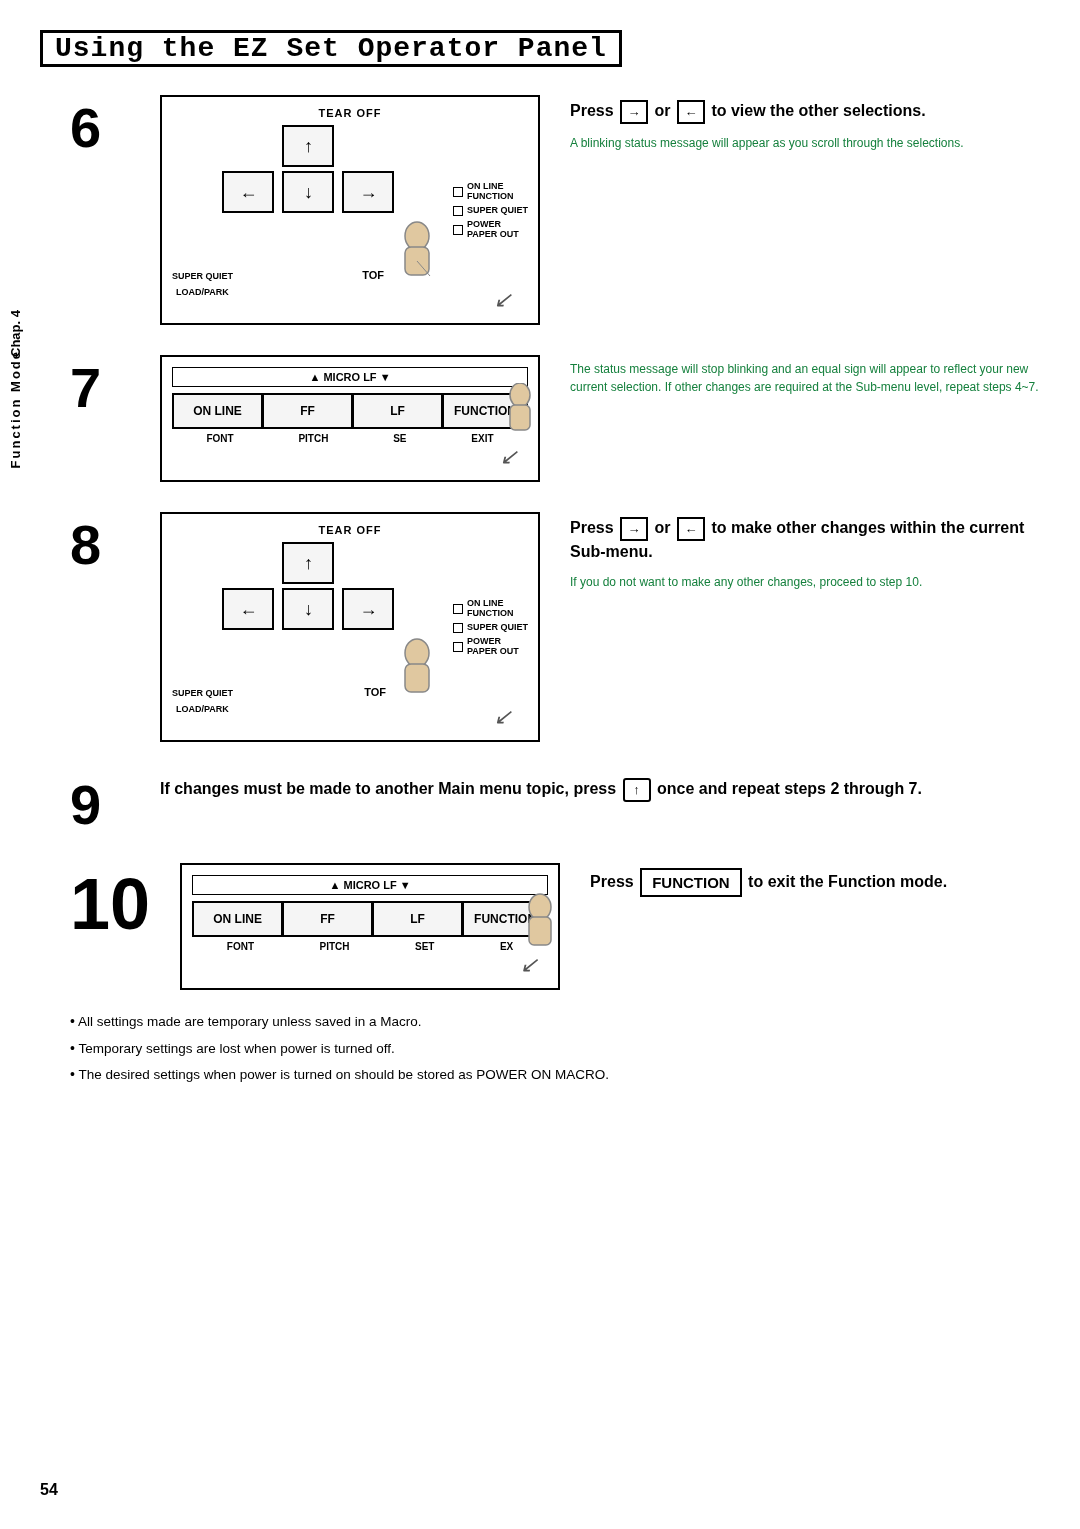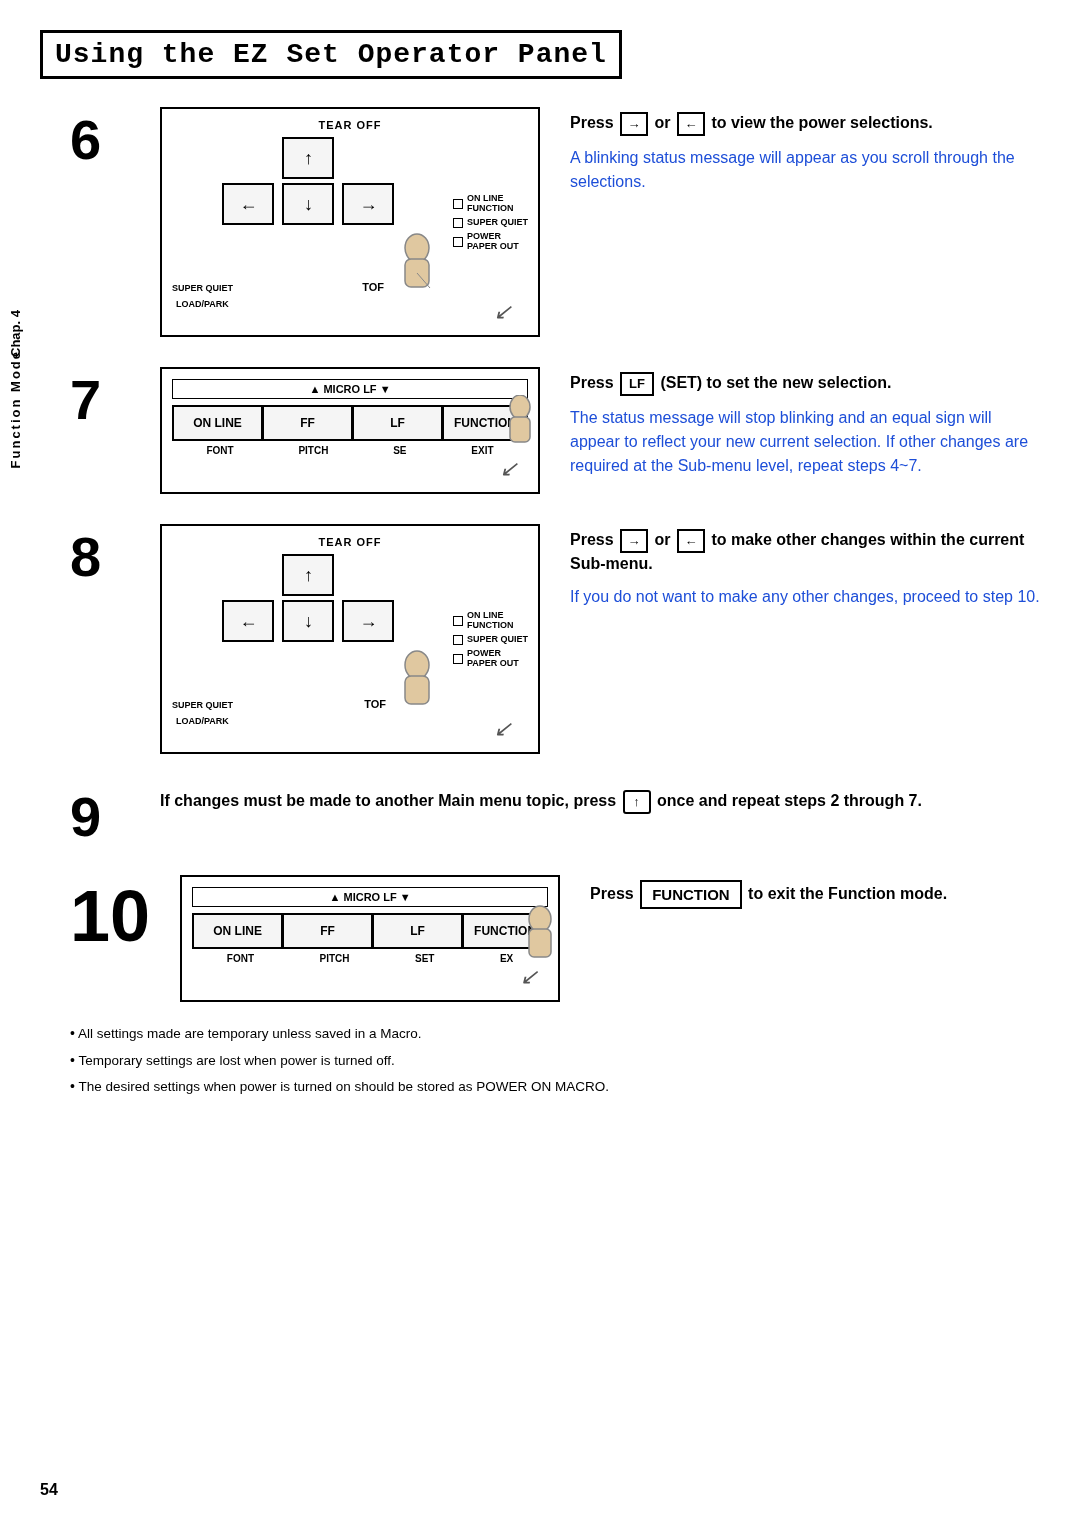--- a/index.html
+++ b/index.html
@@ -12,21 +12,21 @@
       position: relative;
     }
 
     
     .page-title {
       font-size: 28px;
       font-weight: bold;
       font-family: 'Courier New', monospace;
       border: 3px solid #000;
       display: inline-block;
-      padding: 6px 12px;
+      padding: 0 12px;
       margin-bottom: 28px;
       letter-spacing: 1px;
     }
 
     
     .content {
       display: flex;
       flex-direction: column;
       gap: 30px;
       margin-left: 30px;
@@ -130,23 +130,23 @@
     }
 
     .step-title {
       font-size: 16px;
       font-weight: bold;
       margin-bottom: 10px;
       line-height: 1.4;
     }
 
     .step-body {
-      font-size: 16px;
+      font-size: 12px;
       line-height: 1.5;
-      color: #1d4ed8;
+      color: #15803d;
     }
 
     
     .step-text-only {
       flex: 1;
       font-size: 16px;
       font-weight: bold;
       line-height: 1.5;
       padding-top: 5px;
     }
@@ -357,21 +357,21 @@
         <span style="font-size:22px;color:#555;font-style:italic;">↙</span>
       </div>
     </div>
 
     <div class="step-text">
       <div class="step-title">
         <span>Press</span>
         <span class="inline-arrow-btn">→</span>
         <span>or</span>
         <span class="inline-arrow-btn">←</span>
-        <span>to view the power selections.</span>
+        <span>to view the other selections.</span>
       </div>
       <div class="step-body">A blinking status message will appear as you scroll through the selections.</div>
     </div>
   </div>
 
   <div class="step-row">
     <div class="step-num">7</div>
 
     <div class="panel-box panel-7">
 
@@ -398,25 +398,20 @@
           <span>SE</span>
           <span>EXIT</span>
         </div>
       </div>
       <div style="text-align:right;padding-right:10px;">
         <span style="font-size:22px;color:#555;font-style:italic;">↙</span>
       </div>
     </div>
 
     <div class="step-text">
-      <div class="step-title">
-        <span>Press</span>
-        <span class="inline-key-box">LF</span>
-        <span>(SET) to set the new selection.</span>
-      </div>
       <div class="step-body">The status message will stop blinking and an equal sign will appear to reflect your new current selection. If other changes are required at the Sub-menu level, repeat steps 4~7.</div>
     </div>
   </div>
 
   <div class="step-row">
     <div class="step-num">8</div>
 
     <div class="panel-box">
       <div class="panel-label-top">TEAR OFF</div>
       <div class="panel-main-layout">

